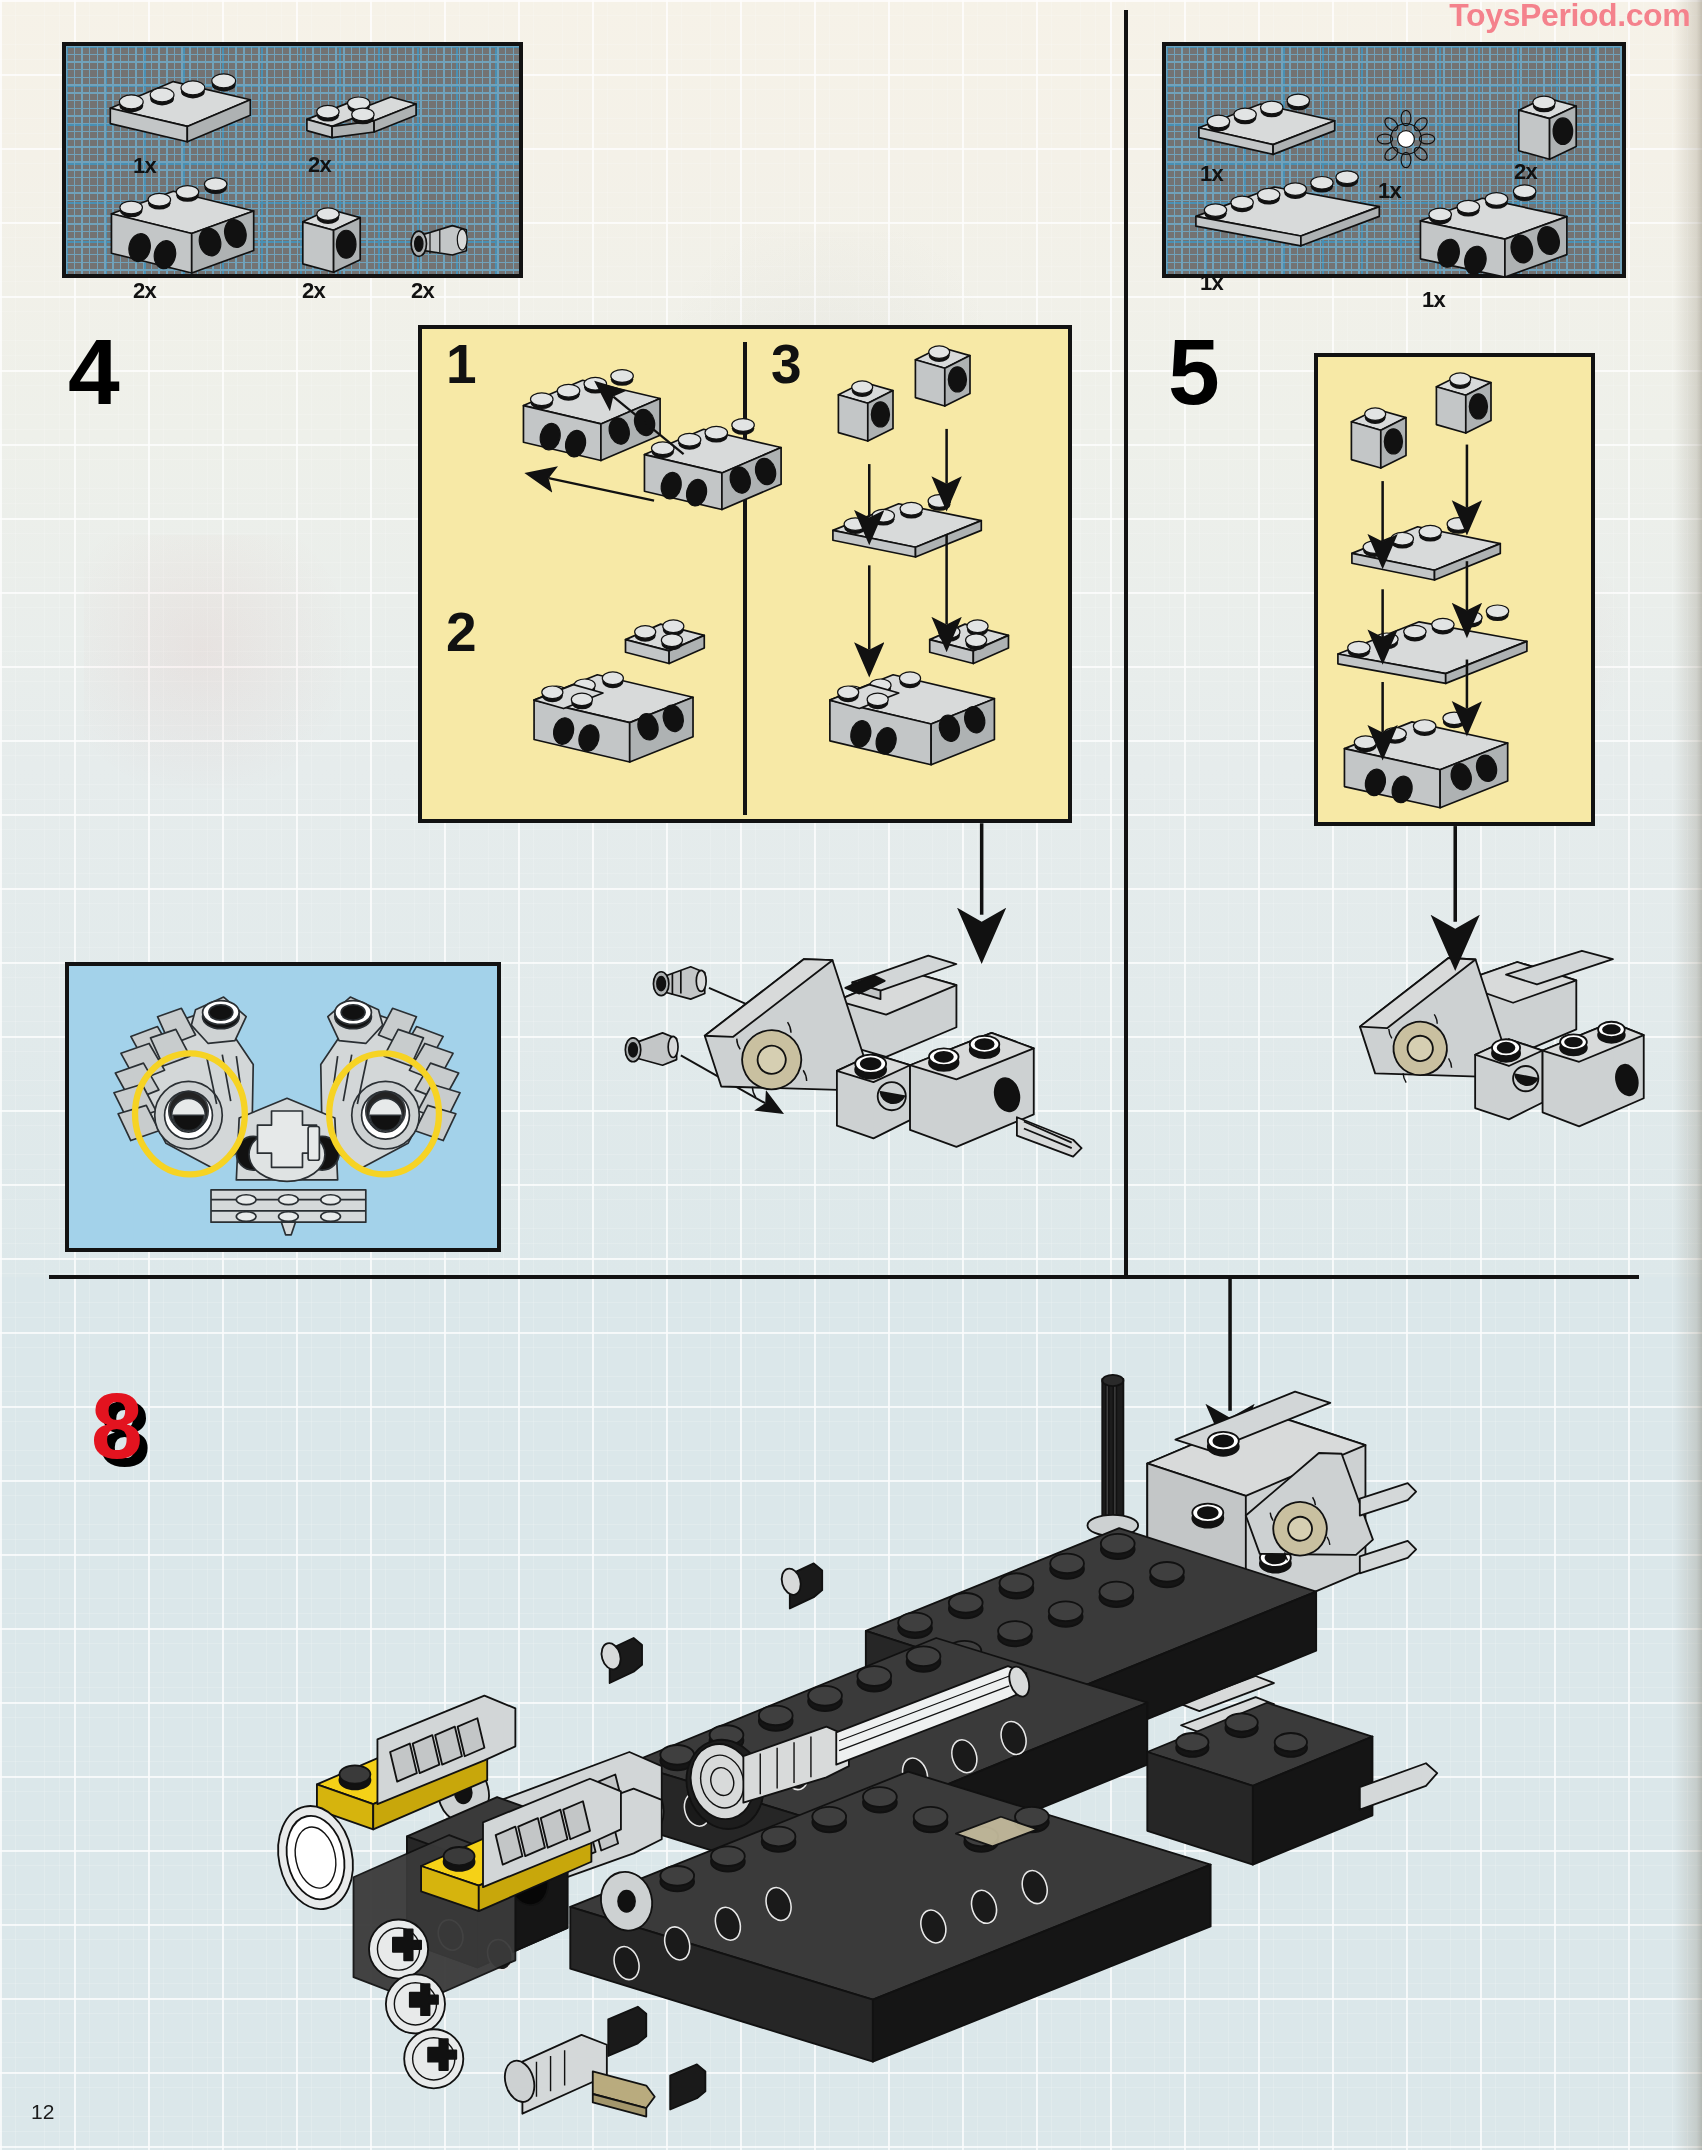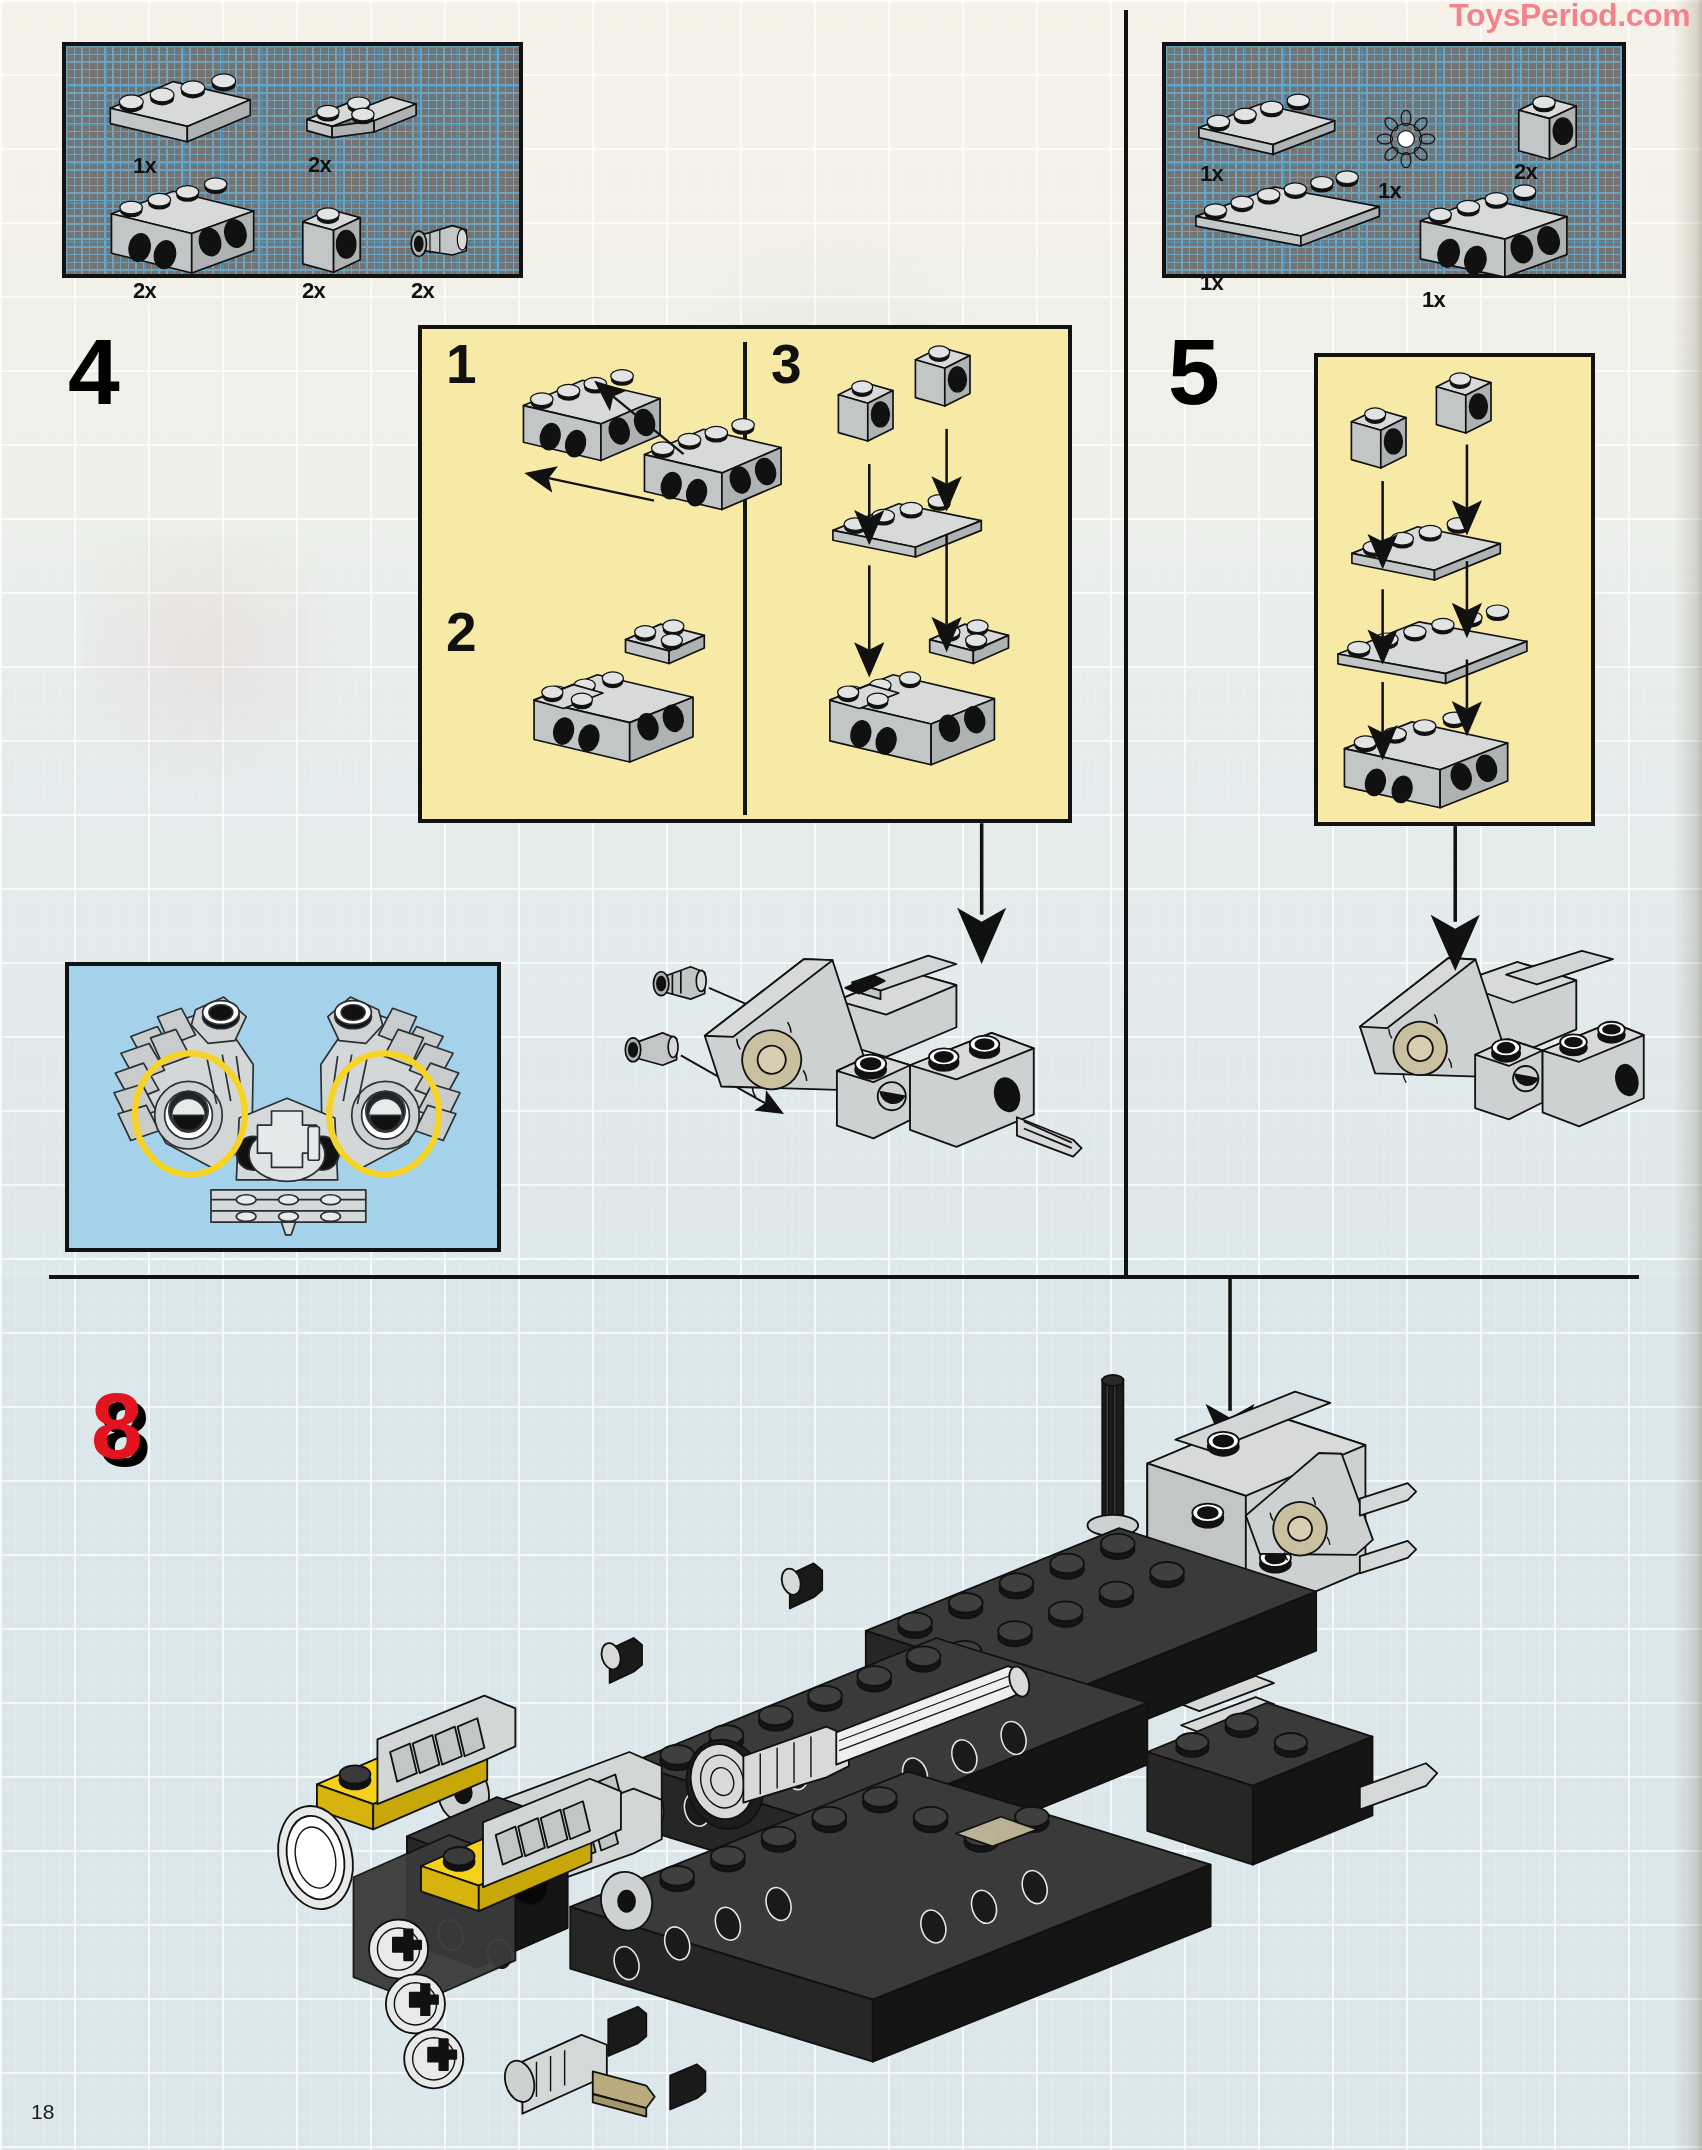--- a/index.html
+++ b/index.html
@@ -1056,16 +1056,16 @@
         <g fill="#d8dada">
           <ellipse cx="398" cy="404" rx="13" ry="19" transform="rotate(-16 398 404)"></ellipse>
           <ellipse cx="654" cy="298" rx="13" ry="19" transform="rotate(-16 654 298)"></ellipse>
         </g>
 
         <path fill="#c9c0a0" d="M888 656 L952 632 L1004 650 L940 674 Z" opacity="0.9"></path>
       </g>
     </svg>
   </div>
 
-  <div class="pagenum">18</div>
+  <div class="pagenum">12</div>
 
 </div>
 
 
 </body></html>

